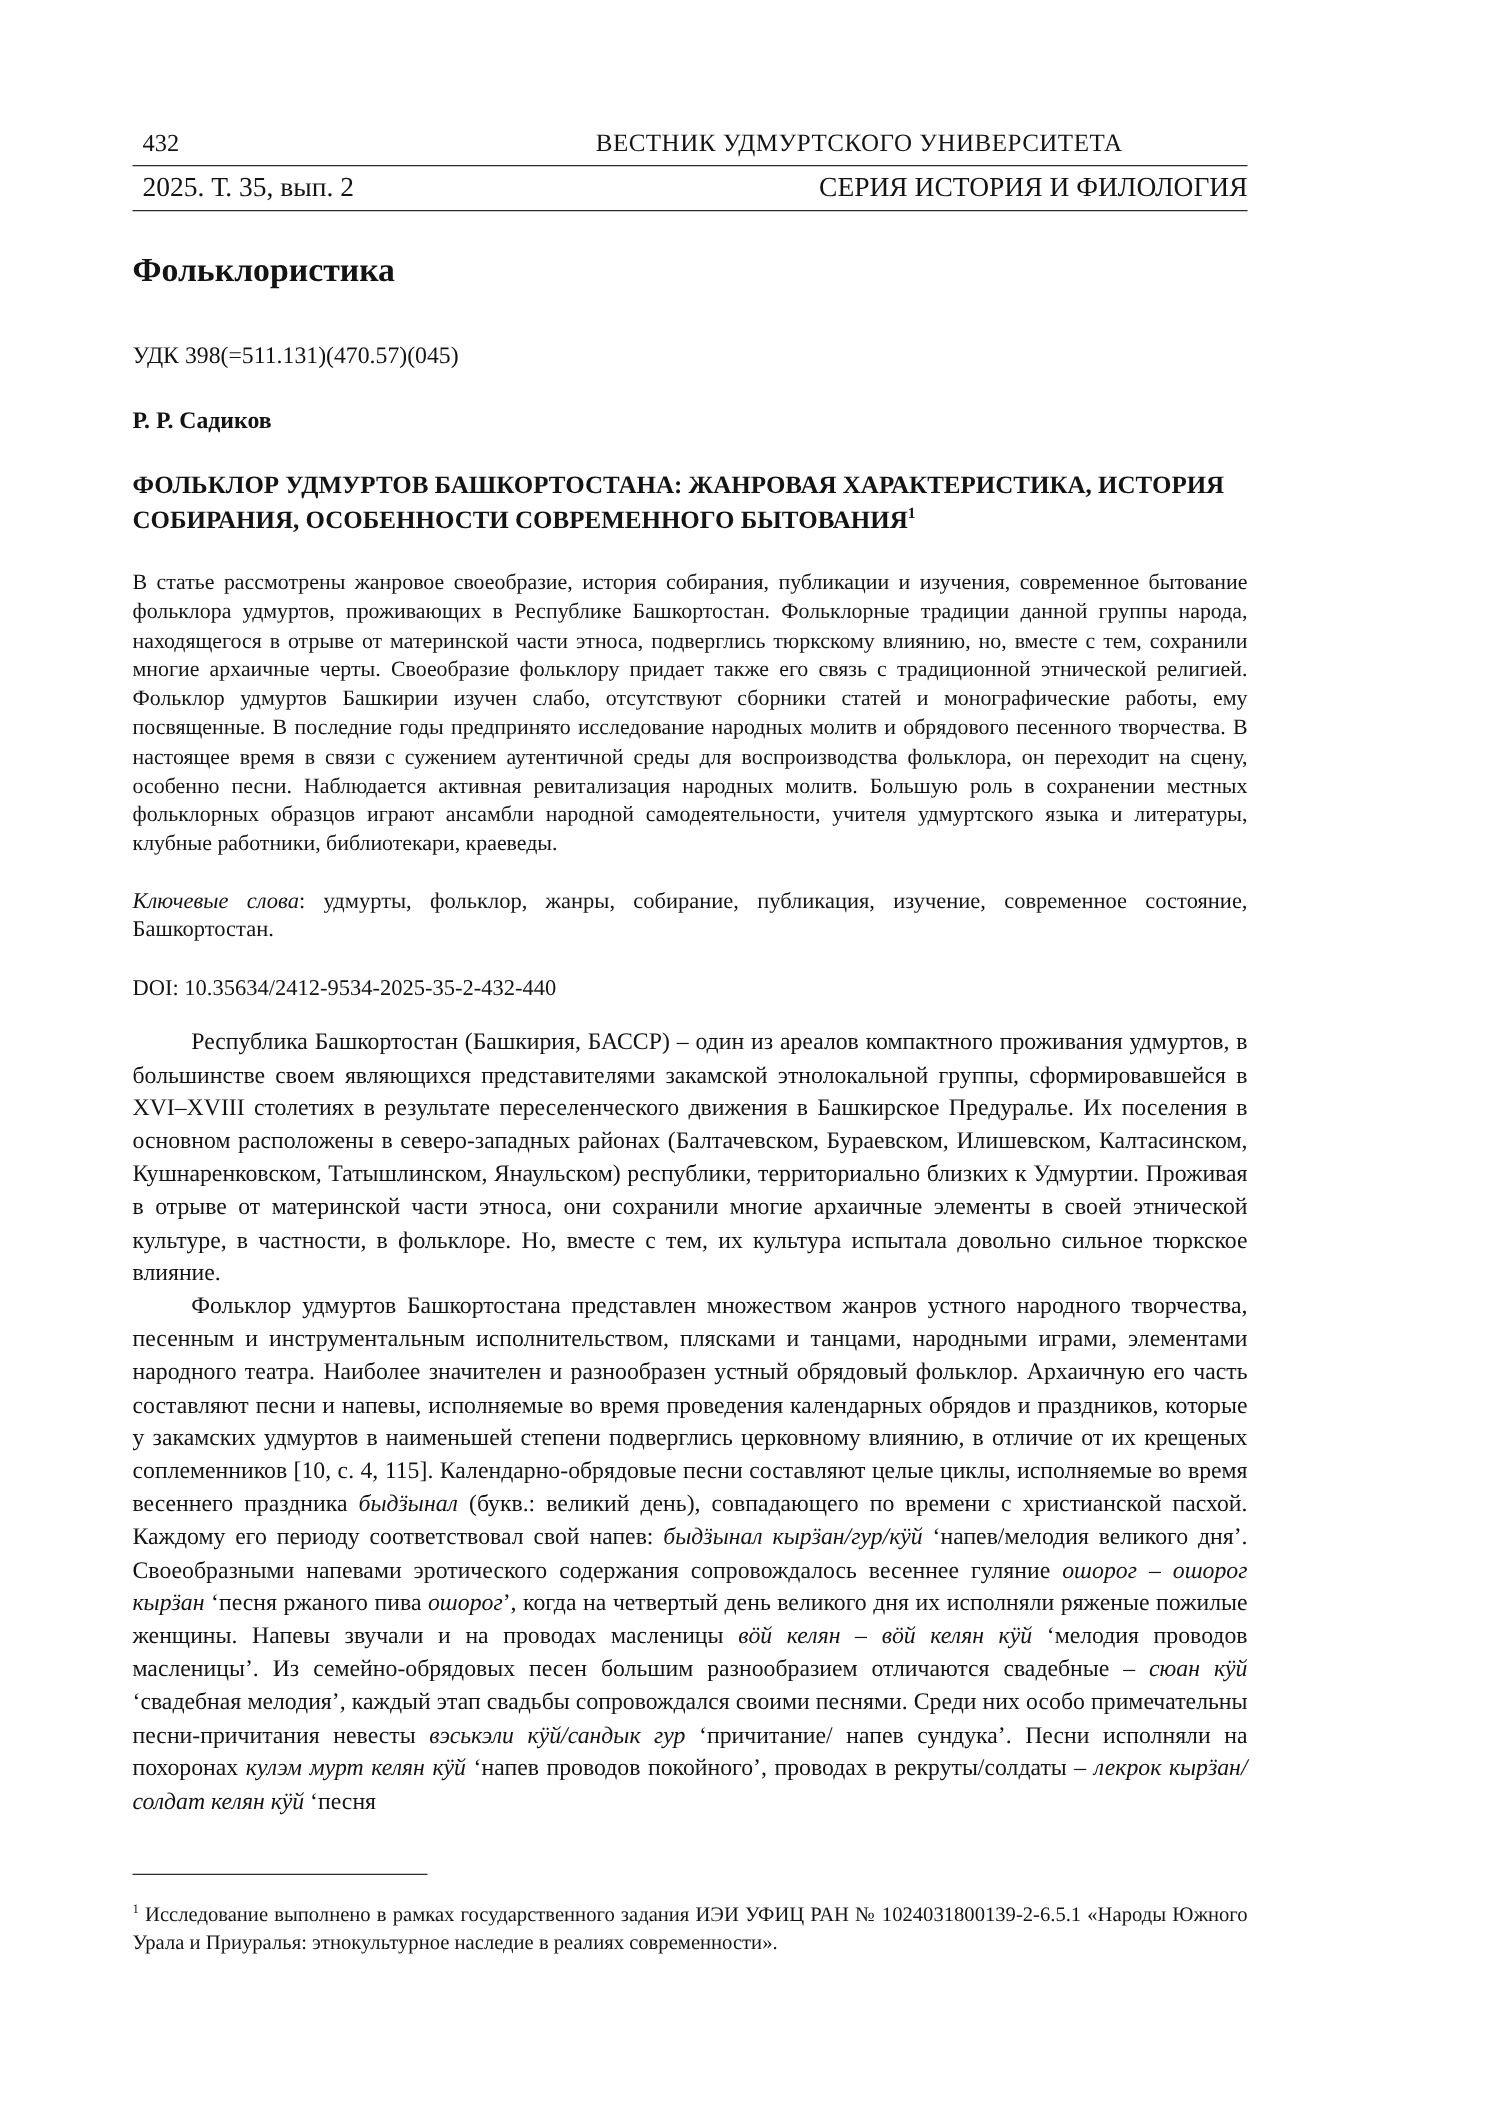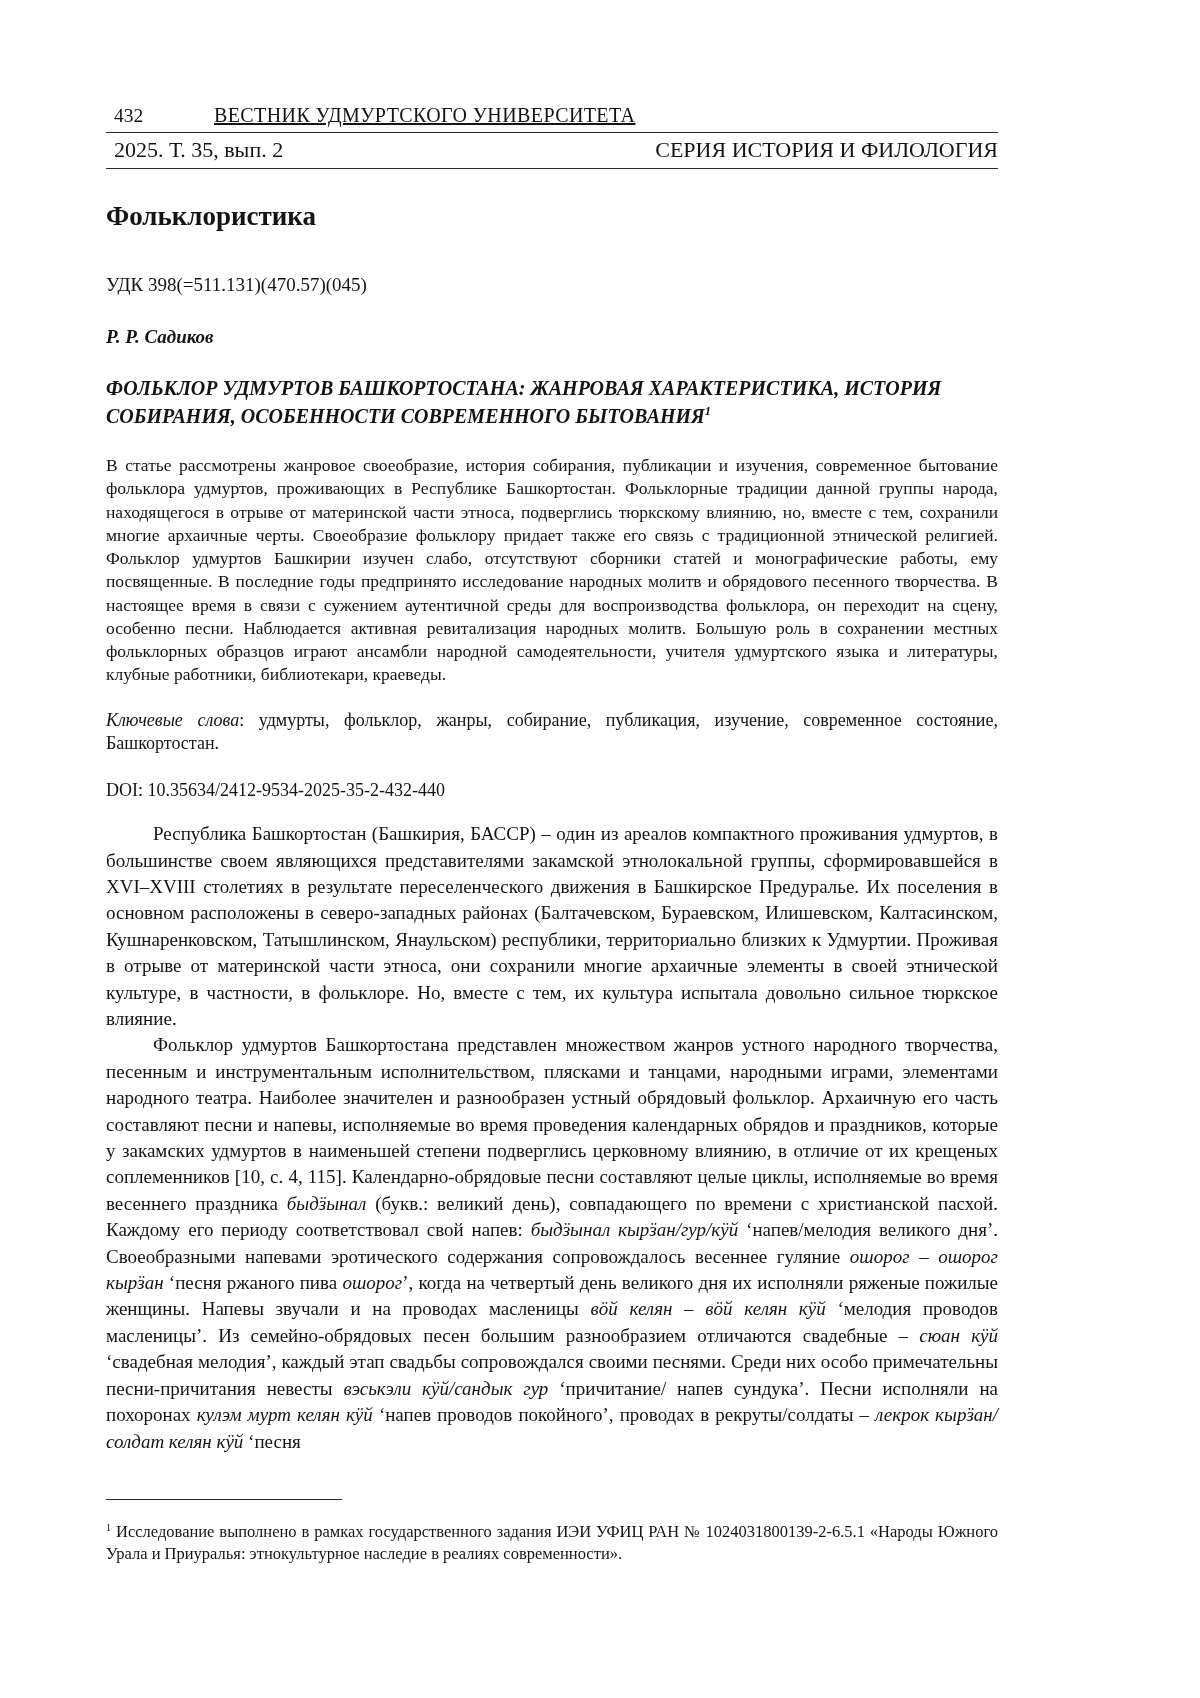--- a/index.html
+++ b/index.html
@@ -20,34 +20,34 @@
   
   .hdr-row1 {
     display: grid;
     grid-template-columns: 100px 1fr 100px;
     align-items: end;
     font-size: 20px;
     padding: 0 0 5px 8px;
     border-bottom: 1.6px solid #2a2a2a;
   }
   .hdr-page-number { font-size: 19.5px; }
-  .hdr-journal-title { text-align: left; letter-spacing: 0.4px; text-decoration: underline; }
+  .hdr-journal-title { text-align: right; letter-spacing: 0.4px; }
   .hdr-row2 {
     display: flex;
     justify-content: space-between;
     font-size: 22px;
     padding: 4px 0 5px 8px;
     border-bottom: 1.2px solid #2a2a2a;
     text-align: right;
   }
 
   .rubric { margin-top: 32px; font-size: 27px; font-weight: bold; }
   .udc { margin-top: 42px; font-size: 19px; }
-  .author { margin-top: 30px; font-size: 19px; font-weight: bold; font-style: italic; }
-  .article-title { margin-top: 26px; font-size: 20px; font-weight: bold; line-height: 1.4; text-align: left; font-style: italic; }
+  .author { margin-top: 30px; font-size: 19px; font-weight: bold; }
+  .article-title { margin-top: 26px; font-size: 20px; font-weight: bold; line-height: 1.4; text-align: left; }
   sup { font-size: 0.62em; vertical-align: super; line-height: 0; }
 
   .abstract {
     margin-top: 24px;
     font-size: 17.5px;
     line-height: 1.33;
     text-align: justify;
   }
   .keywords {
     margin-top: 22px;

